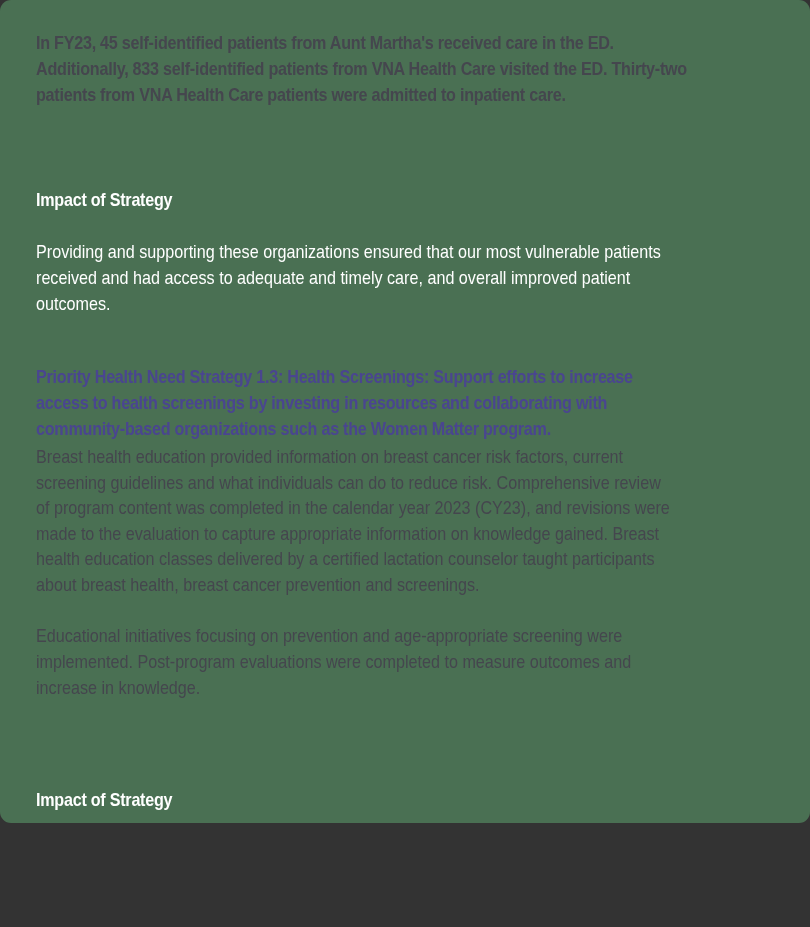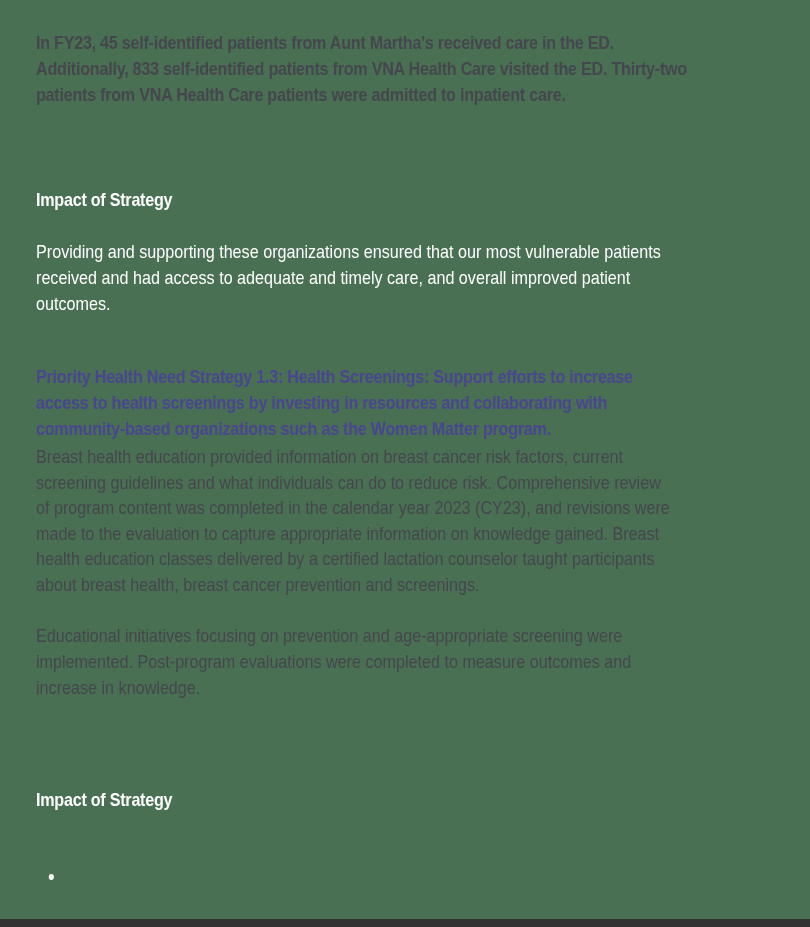--- a/index.html
+++ b/index.html
@@ -1,22 +1,23 @@
 <!DOCTYPE html>
 <html><head>
 <meta charset="utf-8">
 <style>
   html, body { margin: 0; padding: 0; background: #333; }
   .page {
     position: relative;
     width: 810px;
-    height: 919px;
+    height: 823px;
     background: #4A7053;
     overflow: hidden;
     font-family: "Liberation Sans", sans-serif;
+    border-radius: 11px;
   }
   .blk {
     position: absolute;
     left: 36px;
     width: 920px;
     transform: scaleX(0.85);
     transform-origin: 0 0;
     font-size: 19px;
     line-height: 26px;
     white-space: pre-line;

